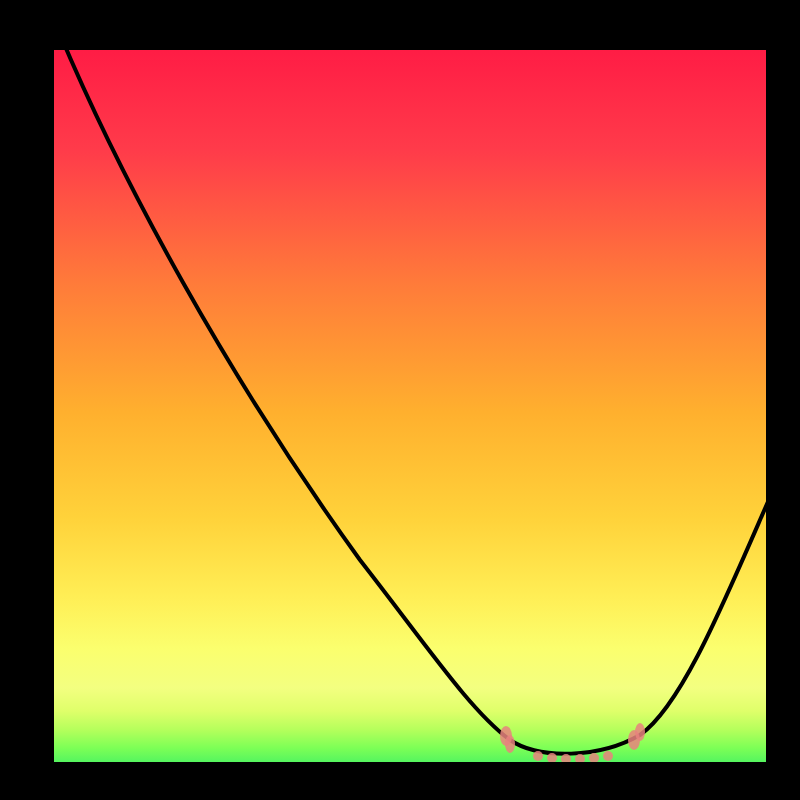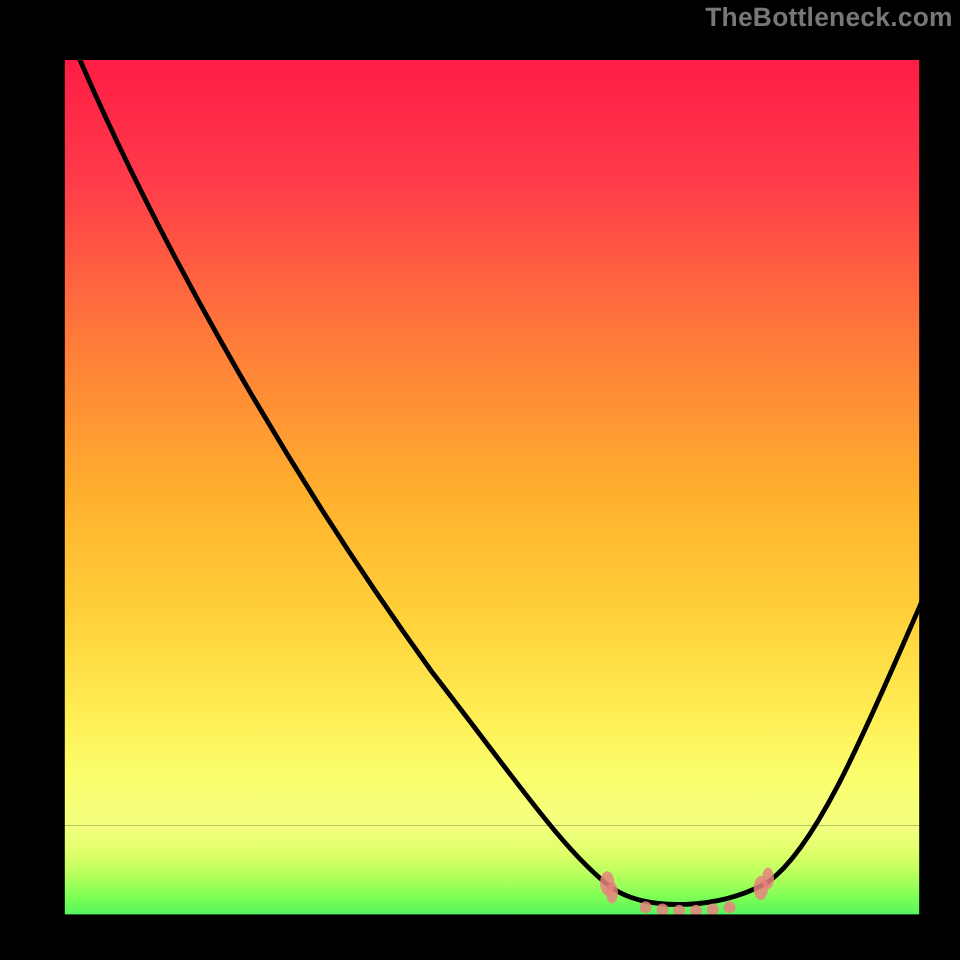--- a/index.html
+++ b/index.html
@@ -31,21 +31,20 @@
     position: absolute;
     left: 0;
     top: 0;
     width: 800px;
     height: 800px;
   }
 </style>
 </head>
 <body>
 <div class="frame">
-  <div class="watermark">TheBottleneck.com</div>
   <svg class="plot" viewBox="0 0 800 800">
     <defs>
 
       <linearGradient id="heat" x1="0" y1="0" x2="0" y2="1">
         <stop offset="0%" stop-color="#ff1744"></stop>
         <stop offset="18%" stop-color="#ff3b4a"></stop>
         <stop offset="38%" stop-color="#ff7a3a"></stop>
         <stop offset="58%" stop-color="#ffb02e"></stop>
         <stop offset="74%" stop-color="#ffd23a"></stop>
         <stop offset="86%" stop-color="#ffee55"></stop>

